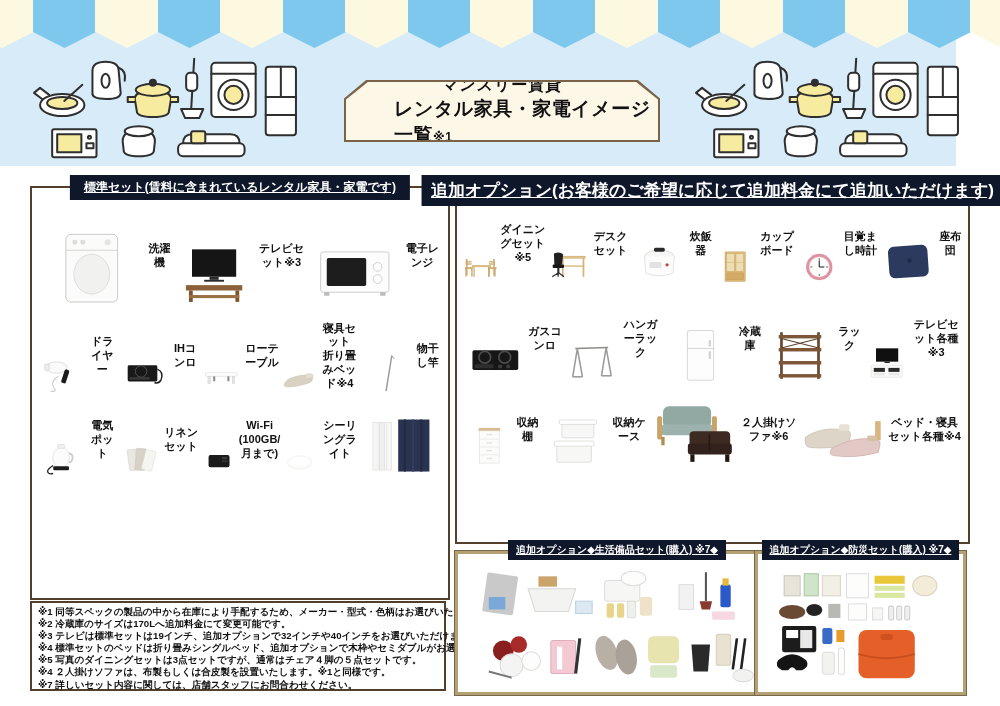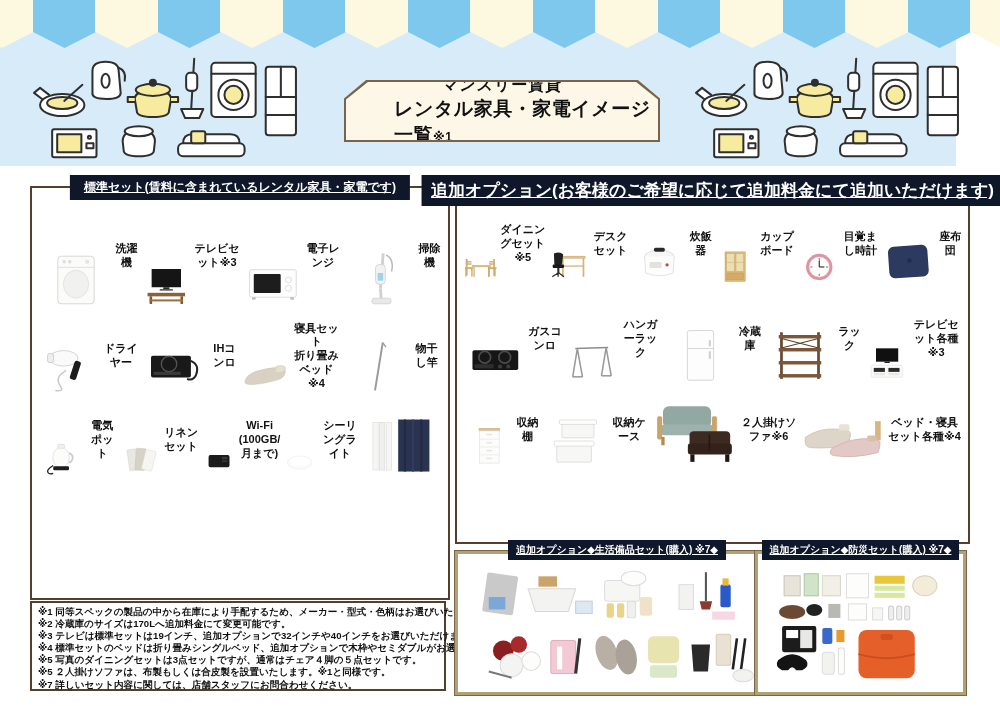--- a/index.html
+++ b/index.html
@@ -199,33 +199,20 @@
                 <rect x="11" y="16" width="78" height="46" rx="3" fill="#fdfdfd" stroke="#c6c6c6"></rect>
                 <rect x="18" y="23" width="45" height="32" rx="2" fill="#1d1d1d"></rect>
                 <circle cx="76" cy="33" r="5" fill="none" stroke="#cccccc"></circle>
                 <circle cx="76" cy="47" r="5" fill="none" stroke="#cccccc"></circle>
                 <rect x="15" y="62" width="6" height="4" fill="#bbbbbb"></rect>
                 <rect x="79" y="62" width="6" height="4" fill="#bbbbbb"></rect>
               </svg>
             </div>
             <div class="tlabel">電子レンジ</div>
           </div>
-          <div class="tile">
-            <div class="ticon">
-              <svg viewBox="0 0 100 80" preserveAspectRatio="xMidYMax meet">
-                <path d="M60 4 q12 6 8 24" fill="none" stroke="#bbbbbb" stroke-width="2"></path>
-                <line x1="56" y1="2" x2="52" y2="52" stroke="#d0d0d0" stroke-width="4"></line>
-                <rect x="45" y="18" width="14" height="28" rx="5" fill="#f2f2f0" stroke="#cccccc"></rect>
-                <rect x="48" y="30" width="8" height="11" fill="#9fd4e8"></rect>
-                <line x1="52" y1="52" x2="53" y2="66" stroke="#d0d0d0" stroke-width="4"></line>
-                <rect x="40" y="66" width="27" height="8" rx="3" fill="#e8e8e6" stroke="#cccccc"></rect>
-              </svg>
-            </div>
-            <div class="tlabel">掃除機</div>
-          </div>
         </div>
         <div class="trow">
           <div class="tile">
             <div class="ticon">
               <svg viewBox="0 0 100 80" preserveAspectRatio="xMidYMax meet">
                 <ellipse cx="38" cy="22" rx="24" ry="13" fill="#fafafa" stroke="#bbbbbb"></ellipse>
                 <rect x="11" y="14" width="10" height="15" rx="3" fill="#eeeeee" stroke="#bbbbbb"></rect>
                 <rect x="52" y="26" width="11" height="32" rx="4" transform="rotate(18 57 42)" fill="#1c1c1c"></rect>
                 <path d="M42 42 q-20 12 -10 26 q8 10 -8 8" fill="none" stroke="#c9c9c9" stroke-width="2.5"></path>
               </svg>
@@ -235,20 +222,32 @@
           <div class="tile">
             <div class="ticon">
               <svg viewBox="0 0 100 80" preserveAspectRatio="xMidYMax meet">
                 <rect x="14" y="22" width="62" height="34" rx="3" fill="#191919"></rect>
                 <circle cx="42" cy="35" r="12" fill="none" stroke="#555555" stroke-width="2"></circle>
                 <rect x="18" y="47" width="42" height="5" fill="#3a3a3a"></rect>
                 <path d="M76 30 q14 6 8 22 q-5 10 -14 6" fill="none" stroke="#222222" stroke-width="3"></path>
               </svg>
             </div>
             <div class="tlabel">IHコンロ</div>
+          </div>
+          <div class="tile">
+            <div class="ticon">
+              <svg viewBox="0 0 100 80" preserveAspectRatio="xMidYMax meet">
+                <rect x="11" y="30" width="78" height="9" rx="3" fill="#fdfdfd" stroke="#c9c9c9"></rect>
+                <rect x="17" y="39" width="6" height="18" fill="#e4e4e2" stroke="#cccccc"></rect>
+                <rect x="77" y="39" width="6" height="18" fill="#e4e4e2" stroke="#cccccc"></rect>
+                <rect x="30" y="39" width="5" height="12" fill="#8a8a88"></rect>
+                <rect x="65" y="39" width="5" height="12" fill="#8a8a88"></rect>
+              </svg>
+            </div>
+            <div class="tlabel">ローテーブル</div>
           </div>
           <div class="tile">
             <div class="ticon">
               <svg viewBox="0 0 100 80" preserveAspectRatio="xMidYMax meet">
                 <path d="M6 56 q4 -16 26 -22 q36 -10 54 -6 q6 2 4 10 q-2 10 -14 14 q-42 12 -62 10 q-9 -1 -8 -6z" fill="#d9d2c2" stroke="#c4bcaa"></path>
                 <path d="M72 24 q17 -4 19 4 q1 6 -8 9 q-11 3 -15 -2z" fill="#e6dfd1" stroke="#c9c2b2"></path>
               </svg>
             </div>
             <div class="tlabel">寝具セット
 折り畳みベッド※4</div>
@@ -549,21 +548,21 @@
         </div>
       </div>
   </div>
 
   <div class="footnotes" id="footnotes">
       <div class="fline">※1 同等スペックの製品の中から在庫により手配するため、メーカー・型式・色柄はお選びいただけません</div>
       <div class="fline">※2 冷蔵庫のサイズは170Lへ追加料金にて変更可能です。</div>
       <div class="fline">※3 テレビは標準セットは19インチ、追加オプションで32インチや40インチをお選びいただけます。</div>
       <div class="fline">※4 標準セットのベッドは折り畳みシングルベッド、追加オプションで木枠やセミダブルがお選びいただけます。</div>
       <div class="fline">※5 写真のダイニングセットは3点セットですが、通常はチェア４脚の５点セットです。</div>
-      <div class="fline">※5 ２人掛けソファは、布製もしくは合皮製を設置いたします。※1と同様です。</div>
+      <div class="fline">※4 ２人掛けソファは、布製もしくは合皮製を設置いたします。※1と同様です。</div>
       <div class="fline">※7 詳しいセット内容に関しては、店舗スタッフにお問合わせください。</div>
     </div>
 
   <div class="pbox pbox-living">
     <div class="sec-header">追加オプション◆生活備品セット(購入) ※7◆</div>
     <div class="collage" id="collage-living">
         <svg viewBox="0 0 272 118" preserveAspectRatio="xMidYMid meet">
           <g>
             <rect x="8" y="8" width="30" height="38" rx="2" fill="#c9c9c9" transform="rotate(8 23 27)"></rect>
             <rect x="12" y="30" width="16" height="12" fill="#7aa8d8"></rect>

